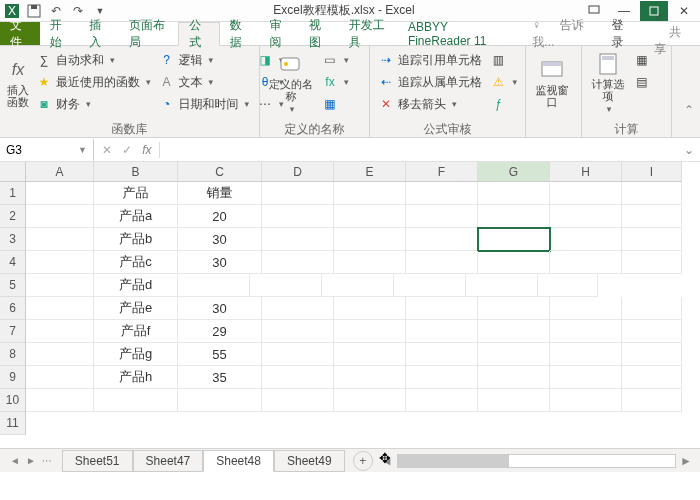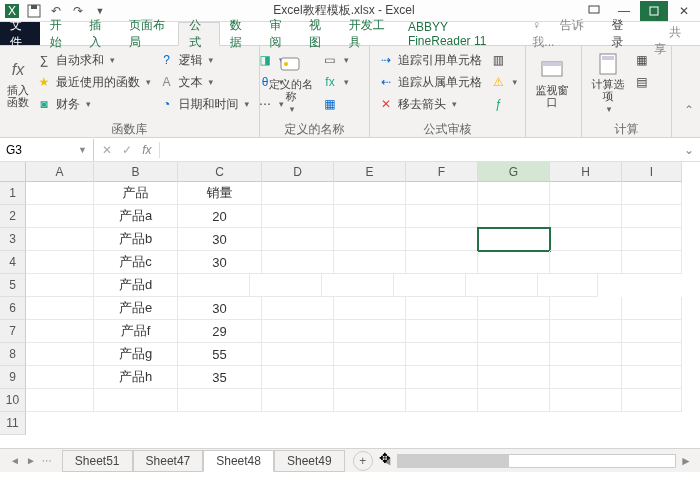--- a/index.html
+++ b/index.html
@@ -6,21 +6,21 @@
 body { background:#fff; width:700px; height:500px; overflow:hidden; user-select:none; }
 .titlebar { height:22px; background:#fdfdfd; display:flex; align-items:center; justify-content:space-between; border-bottom:1px solid #ddd; }
 .titlebar-left { display:flex; align-items:center; gap:6px; padding-left:4px; }
 .qat-icon { width:16px; height:16px; display:inline-flex; align-items:center; justify-content:center; color:#555; }
 .titlebar-title { flex:1; text-align:center; color:#444; font-size:12px; }
 .titlebar-right { display:flex; align-items:center; gap:2px; padding-right:2px; }
 .win-btn { width:28px; height:20px; display:flex; align-items:center; justify-content:center; color:#444; }
 .win-btn.max { background:#217346; color:#fff; }
 .tabs { height:24px; background:#fff; display:flex; align-items:stretch; border-bottom:1px solid #d4d4d4; }
 .tab { padding:0 10px; display:flex; align-items:center; color:#217346; cursor:pointer; }
-.tab.file { background:#0f172a; color:#fff; }
+.tab.file { background:#4d7c0f; color:#fff; }
 .tab.active { background:#f3f2f1; border:1px solid #d4d4d4; border-bottom:1px solid #f3f2f1; margin-bottom:-1px; }
 .tab-right { margin-left:auto; display:flex; align-items:center; gap:10px; padding-right:8px; }
 .tab-right span { color:#888;margin-left:15px; }
 .ribbon { height:92px; background:#f3f2f1; display:flex; border-bottom:1px solid #d4d4d4; }
 .rgroup { border-right:1px solid #d4d4d4; display:flex; flex-direction:column; }
 .rgroup-body { flex:1; display:flex; align-items:flex-start; padding:4px 6px 0 6px; gap:4px; }
 .rgroup-label { height:16px; text-align:center; color:#666; font-size:12px; }
 .big-btn { display:flex; flex-direction:column; align-items:center; justify-content:center; width:40px; height:66px; color:#444; gap:2px; }
 .big-btn .ic { width:24px; height:24px; display:flex; align-items:center; justify-content:center; }
 .rowbtns { display:flex; flex-direction:column; gap:2px; }

